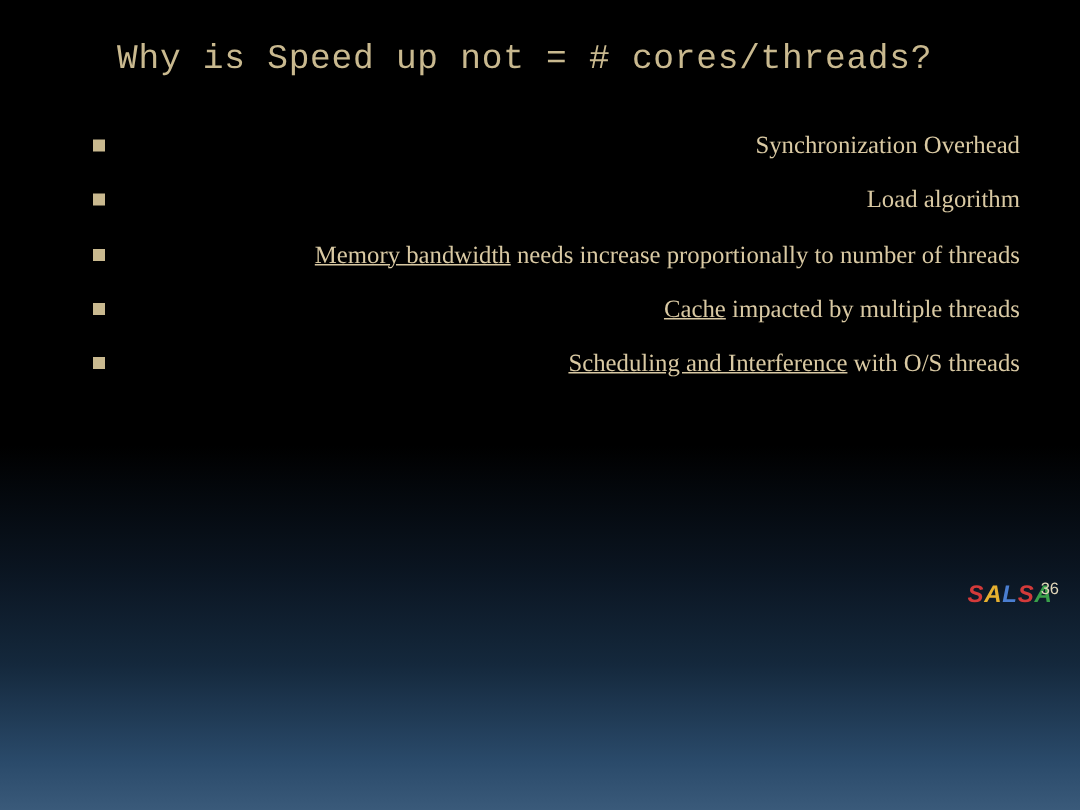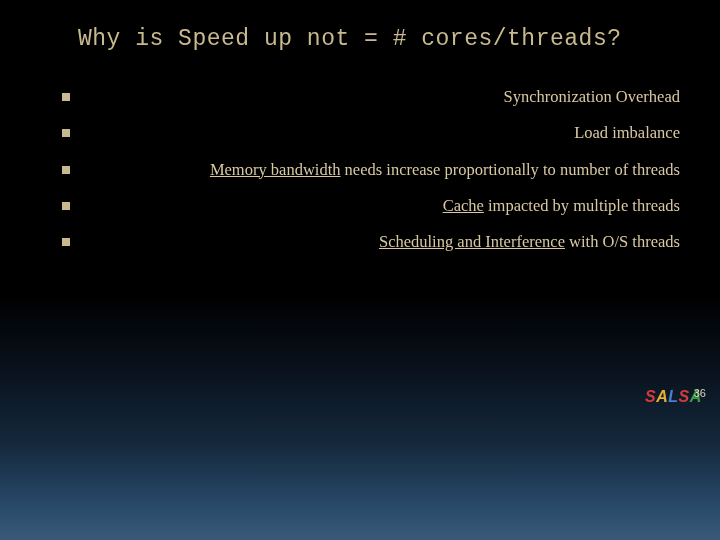--- a/index.html
+++ b/index.html
@@ -106,21 +106,21 @@
   <h1 class="title">Why is Speed up not = # cores/threads?</h1>
 
   <div class="content">
     <ul class="outer">
 
       <li>
         <span>Synchronization Overhead</span>
       </li>
 
       <li>
-        <span>Load imbalance</span>
+        <span>Load algorithm</span>
       </li>
 
       <li>
         <span class="u">Memory bandwidth</span><span> needs increase proportionally to number of threads</span>
       </li>
 
       <li>
         <span class="u">Cache</span><span> impacted by multiple threads</span>
       </li>
 

